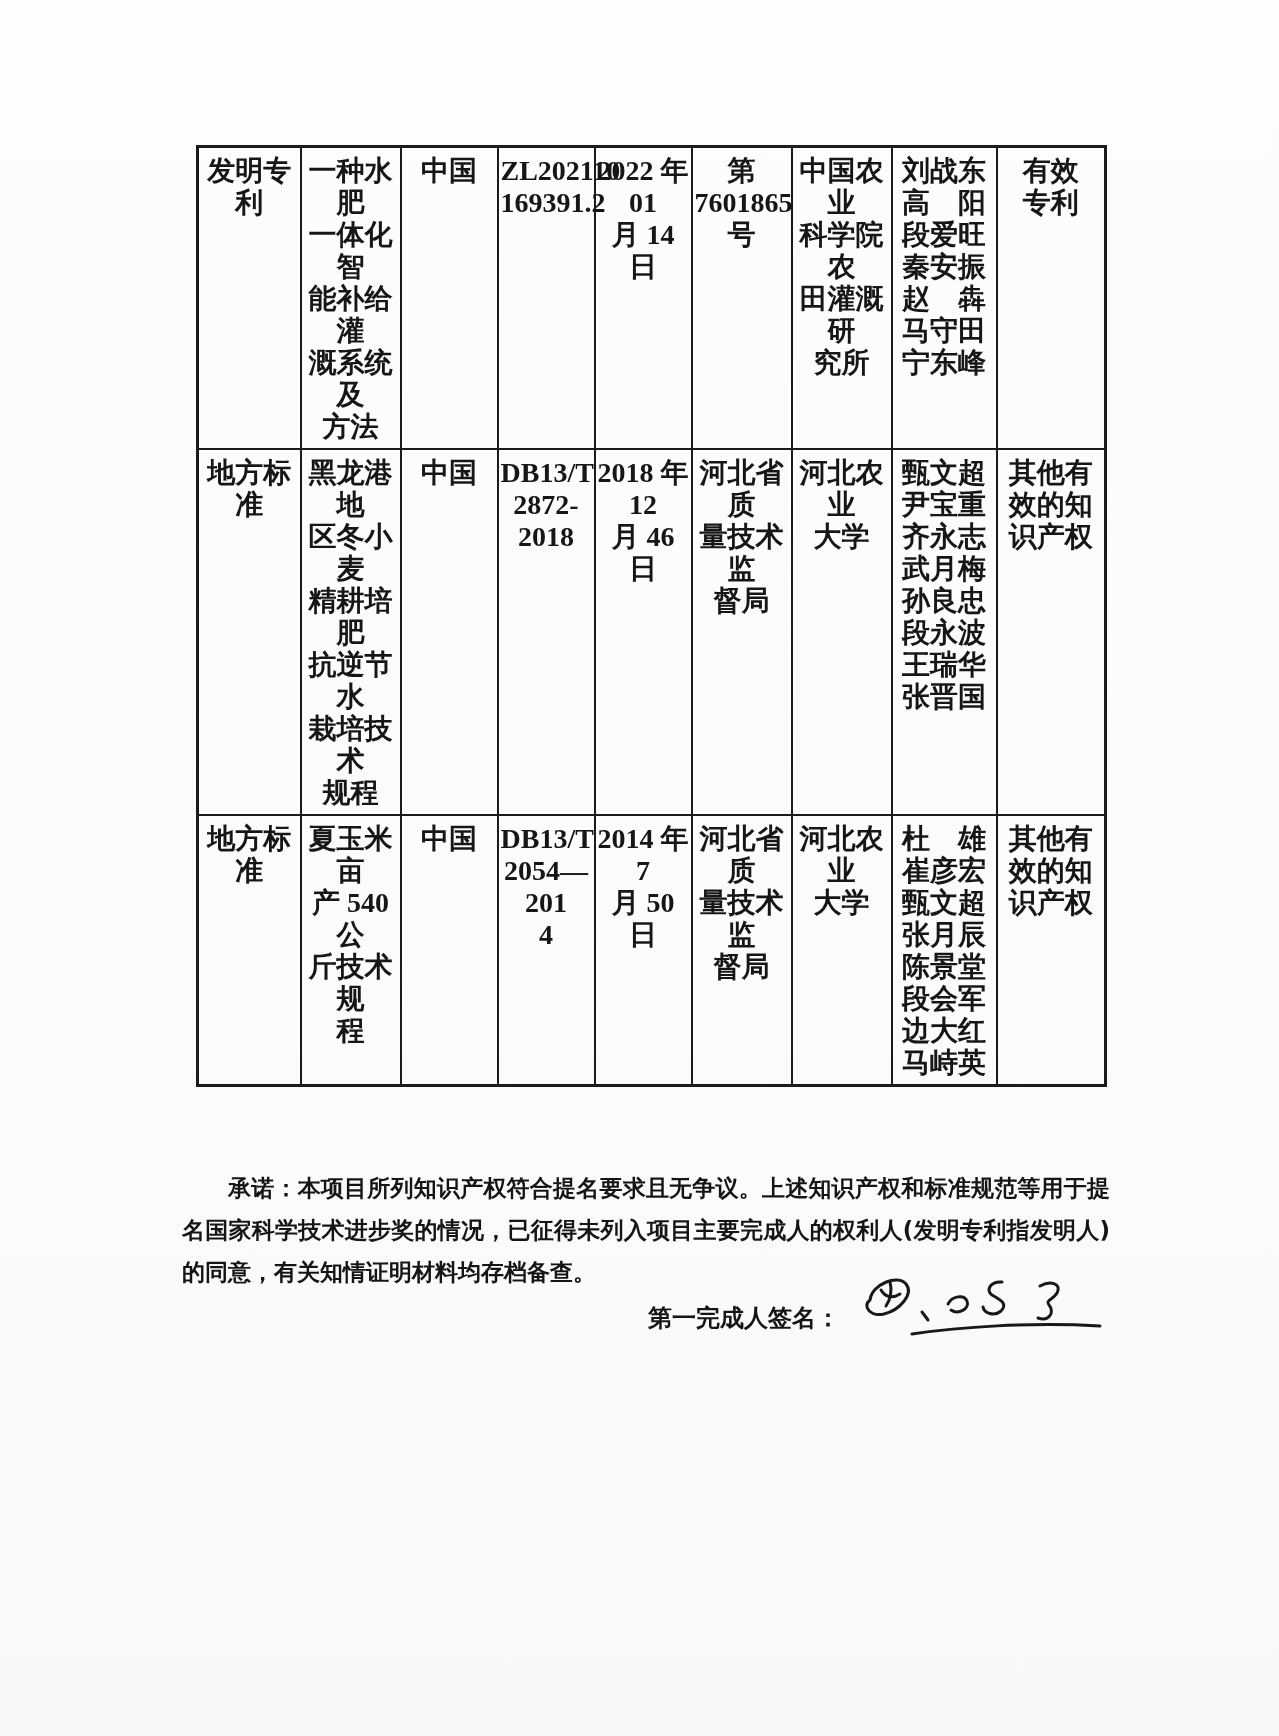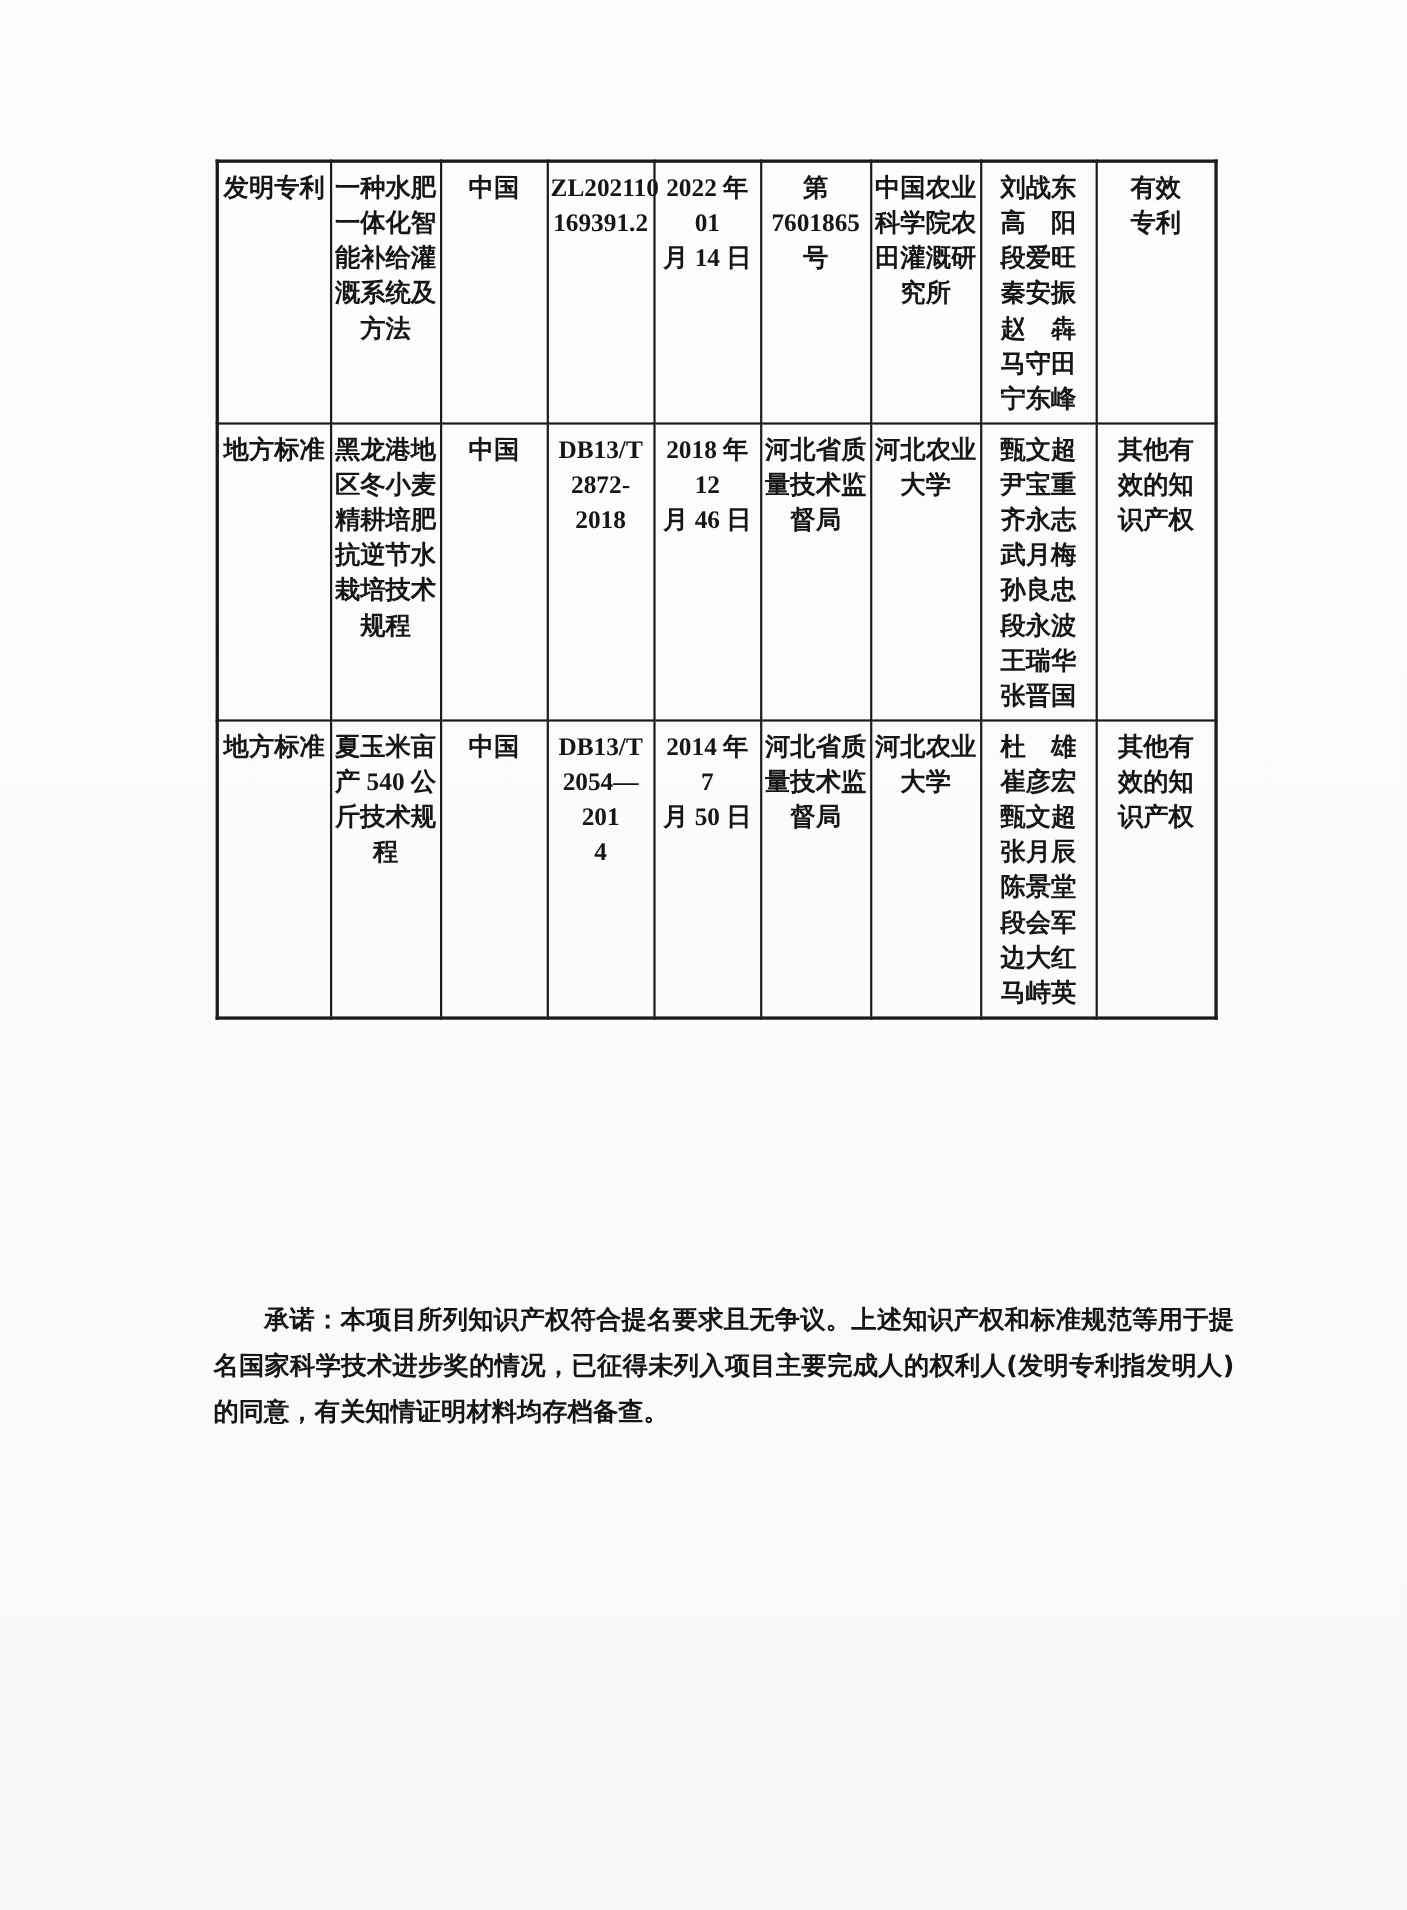--- a/index.html
+++ b/index.html
@@ -22,21 +22,21 @@
     border-collapse:collapse;
     table-layout:fixed;
     border:3px solid #1b1b1b;
     background:transparent;
   }
   table.ip-table td{
     border:2px solid #1b1b1b;
     vertical-align:top;
     text-align:center;
     padding:7px 2px 5px 2px;
-    font-size:23px;
+    font-size:28px;
     line-height:32px;
     white-space:pre-line;
     font-weight:600;
     color:#161616;
     overflow:visible;
   }
   tr.r1{height:228px;}
   tr.r2{height:268px;}
   tr.r3{height:264px;}
   tr.r4{height:200px;}
@@ -44,21 +44,21 @@
     position:absolute;
     left:178px;top:1163px;
     width:928px;
     font-family:"DejaVu Sans","Liberation Sans",sans-serif;
     font-weight:700;
     font-size:23px;
     line-height:42px;
     text-align:justify;
     text-indent:2em;
     color:#151515;
-    margin:16px;
+    margin:4px;
   }
   .signature-row{
     position:absolute;
     left:648px;top:1292px;
     display:flex;
     align-items:flex-start;
   }
   .signature-label{
     font-family:"DejaVu Sans","Liberation Sans",sans-serif;
     font-weight:700;
@@ -175,14 +175,29 @@
 马峙英</td>
         <td>其他有
 效的知
 识产权</td>
       </tr>
     </tbody>
   </table>
 
   <p class="statement">承诺：本项目所列知识产权符合提名要求且无争议。上述知识产权和标准规范等用于提名国家科学技术进步奖的情况，已征得未列入项目主要完成人的权利人(发明专利指发明人)的同意，有关知情证明材料均存档备查。</p>
 
+  <div class="signature-row">
+    <span class="signature-label">第一完成人签名：</span>
+    <svg class="signature-svg" width="250" height="92" viewBox="0 0 250 92" fill="none" xmlns="http://www.w3.org/2000/svg">
+      <g stroke="#191919" stroke-width="3" stroke-linecap="round" stroke-linejoin="round" fill="none">
+        <path d="M16 36 C18 20, 44 10, 52 20 C60 30, 46 46, 30 50 C16 53, 8 42, 16 36 Z"></path>
+        <path d="M27 26 C31 33, 38 35, 46 30"></path>
+        <path d="M36 18 C38 25, 37 35, 32 42"></path>
+        <path d="M68 48 l6 8"></path>
+        <path d="M94 40 C98 32, 110 30, 113 37 C116 45, 104 51, 97 46"></path>
+        <path d="M148 18 C137 17, 131 26, 138 31 C147 36, 154 40, 147 47 C140 53, 130 49, 129 43"></path>
+        <path d="M186 22 C197 16, 208 20, 203 29 C199 36, 191 36, 195 41 C201 48, 195 58, 184 54"></path>
+        <path d="M58 70 C105 63, 175 58, 246 62"></path>
+      </g>
+    </svg>
+  </div>
 
 </div>
 
 </body></html>

